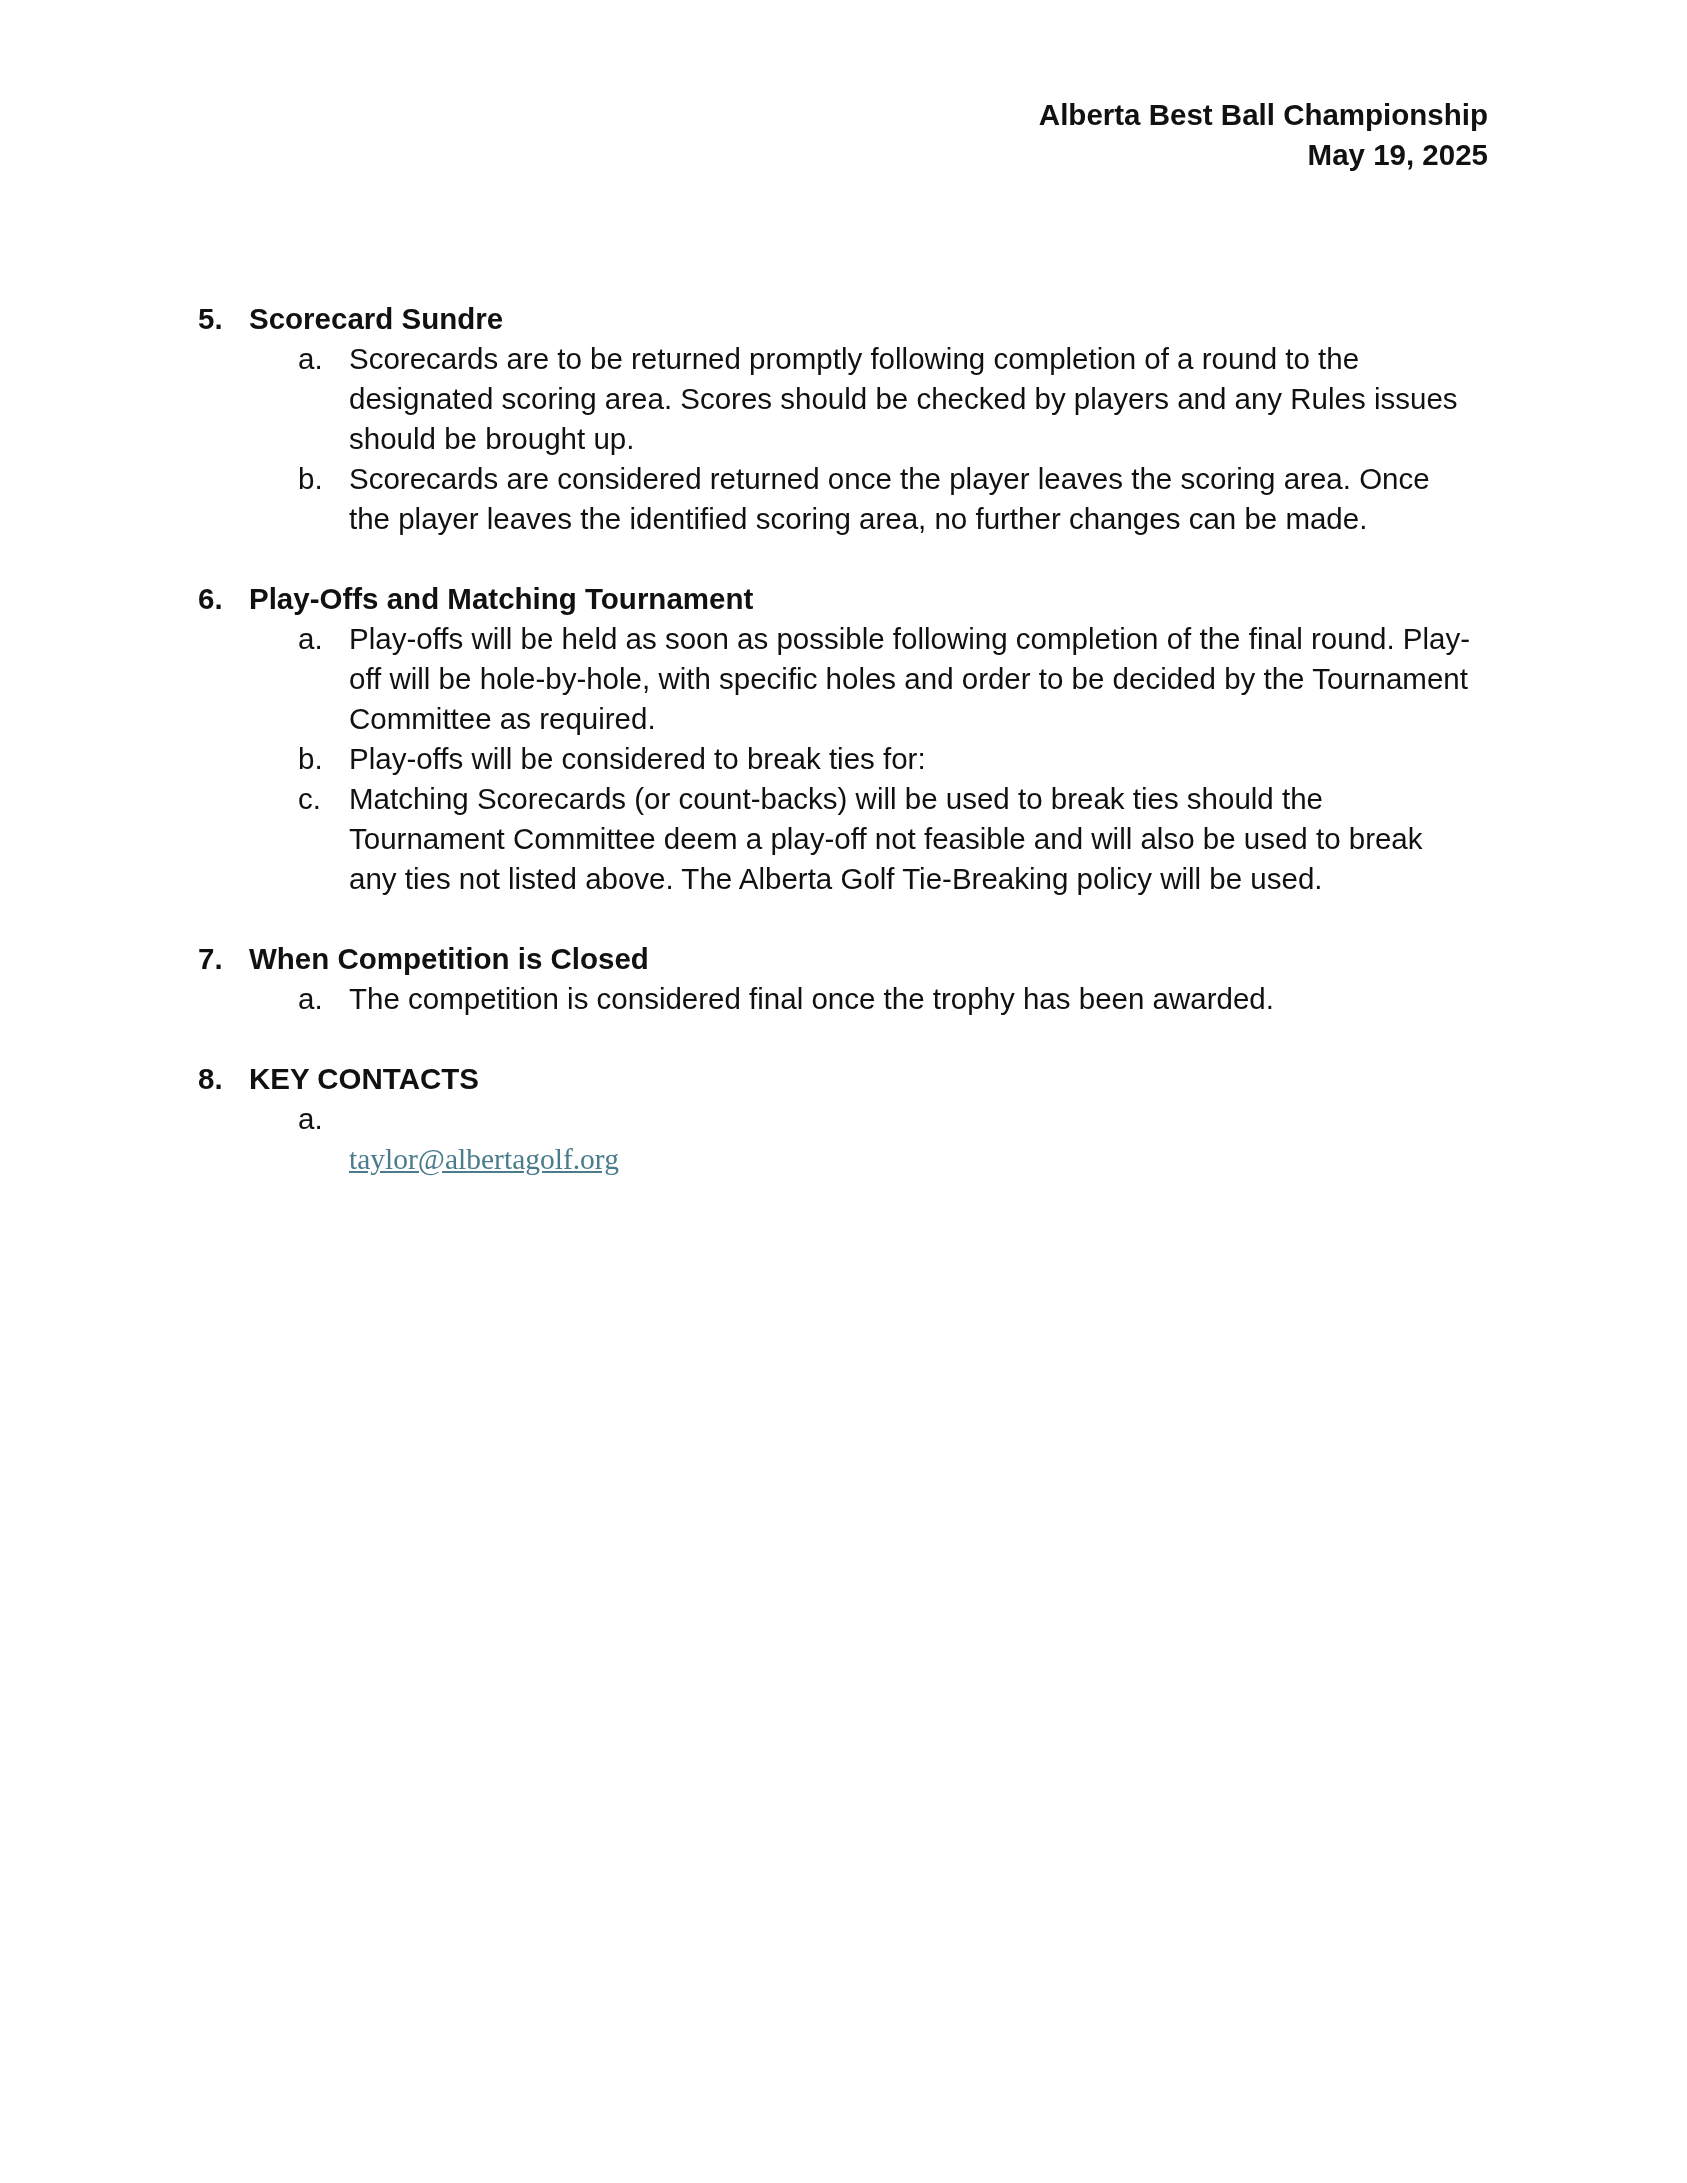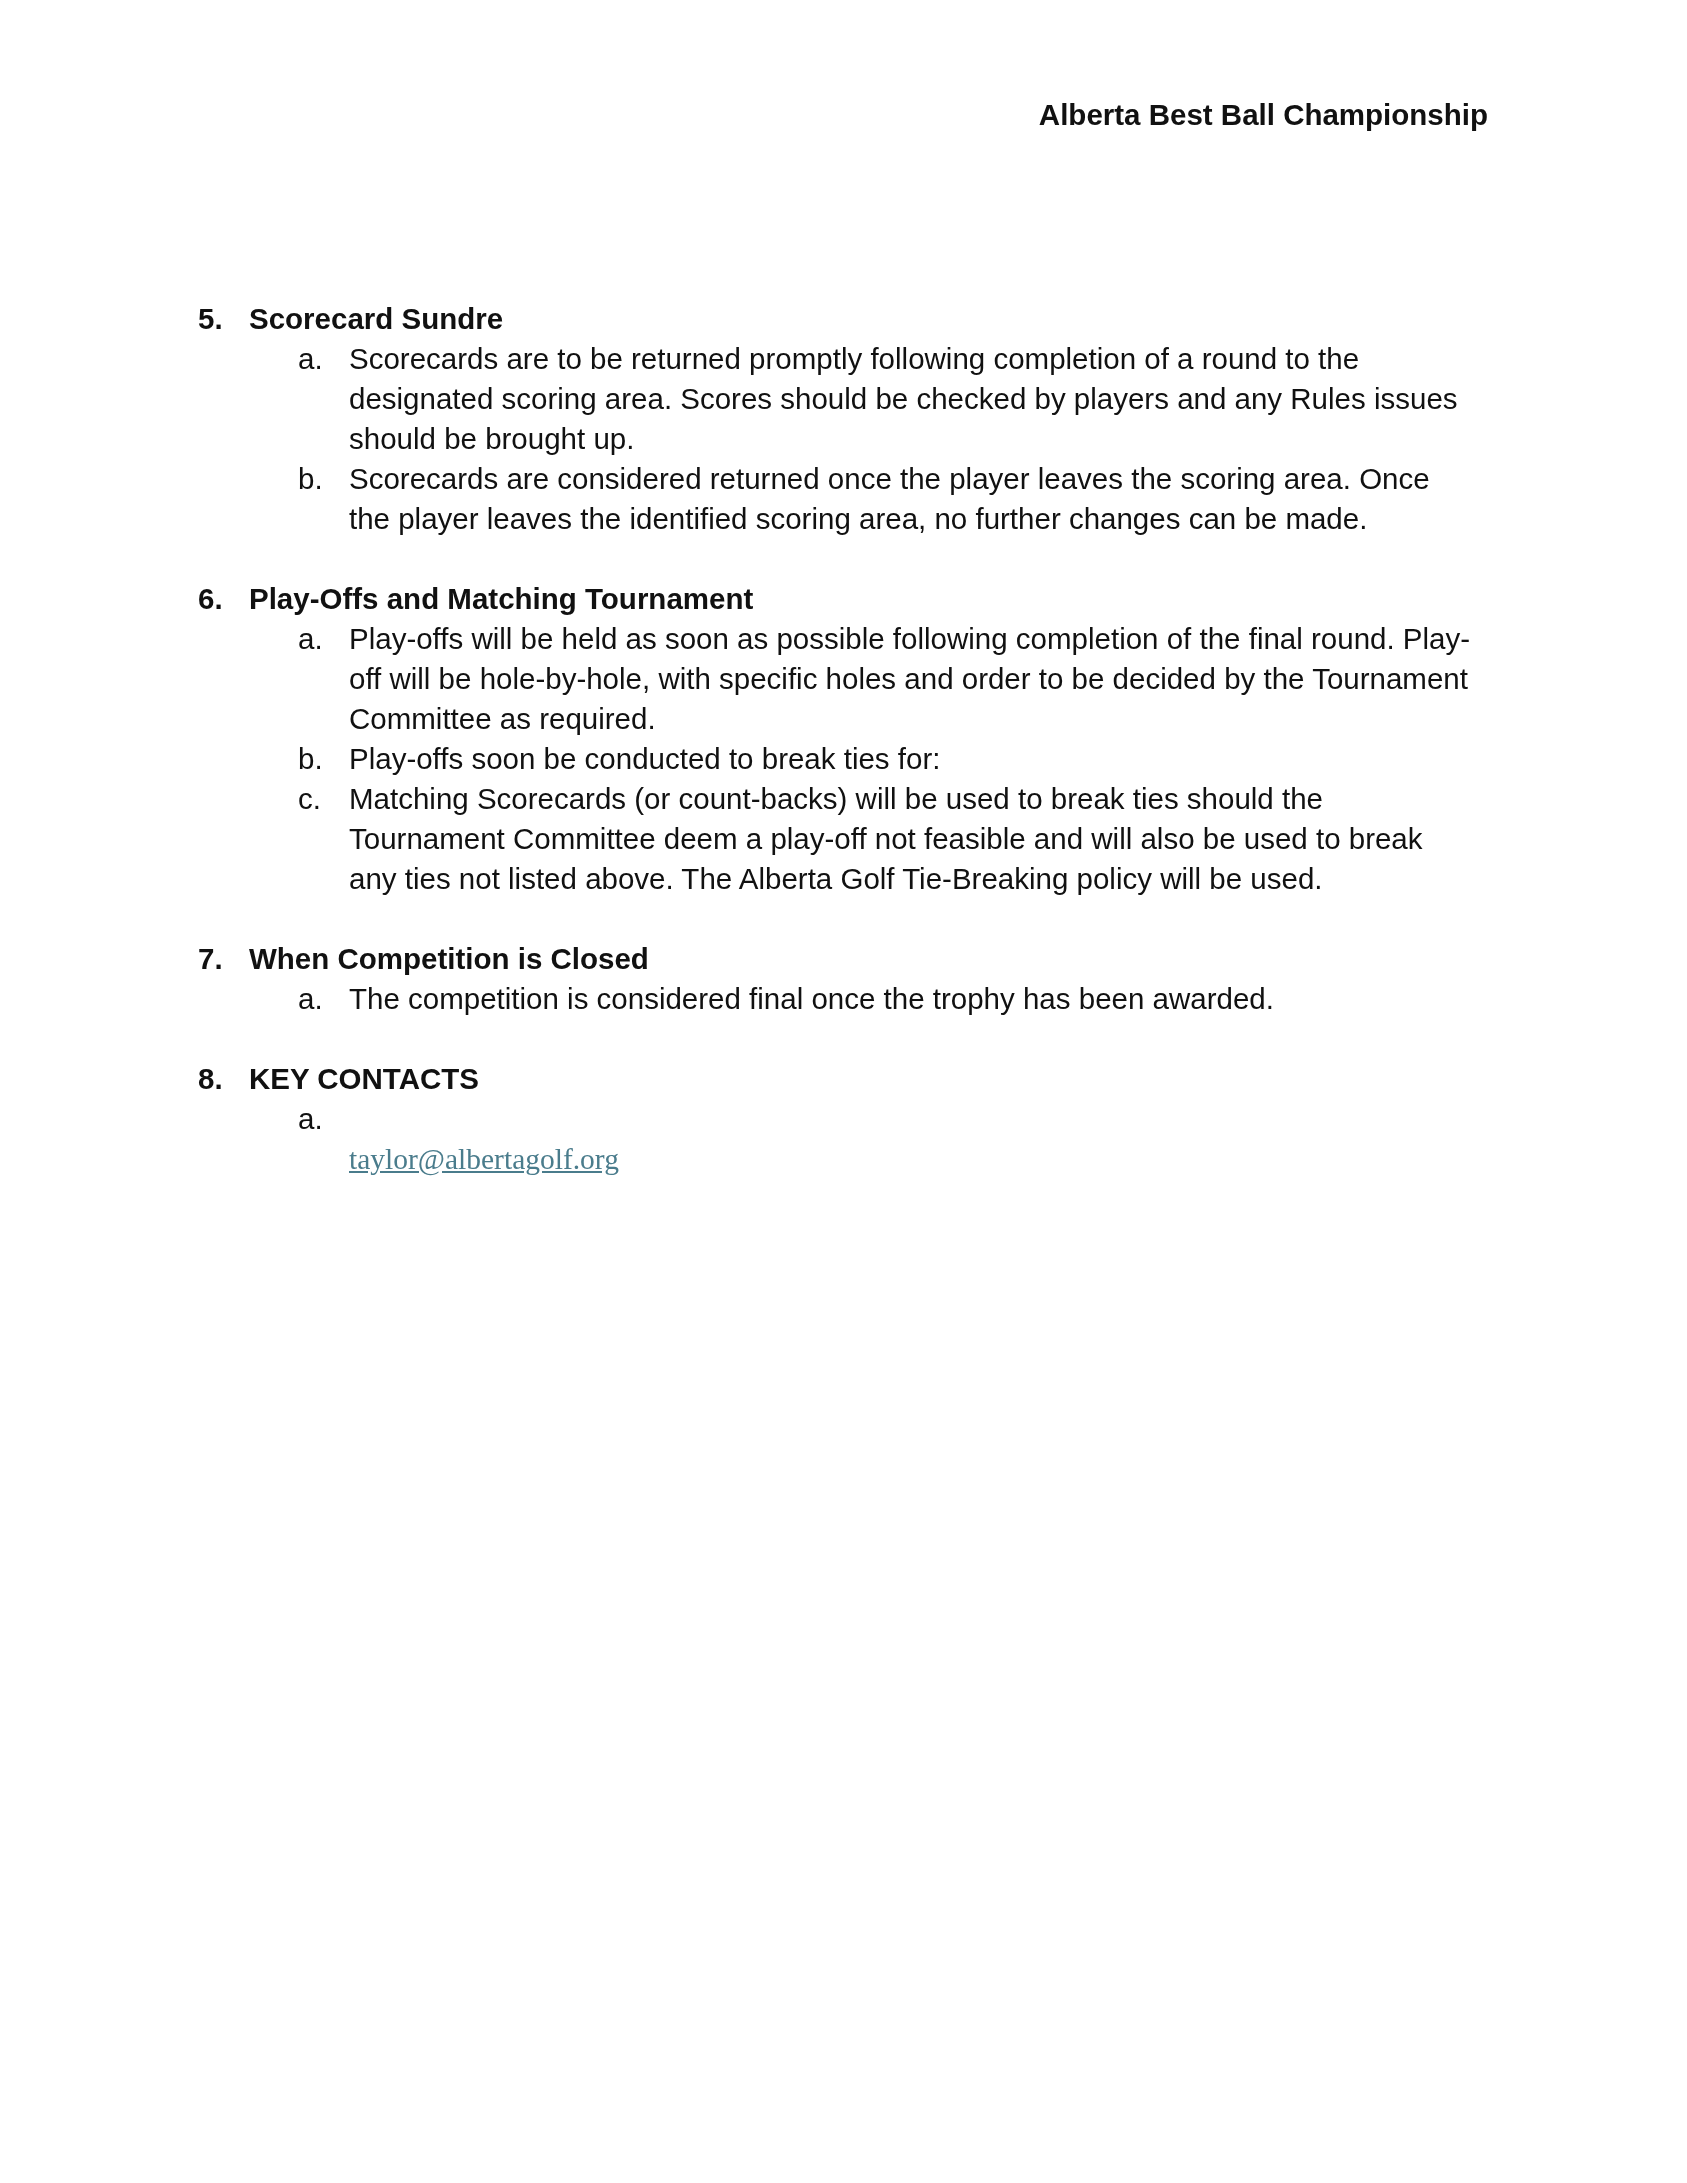--- a/index.html
+++ b/index.html
@@ -27,20 +27,21 @@
     .bullet { width: 51px; flex: none; position: relative; }
     .bullet-sq { position: absolute; left: 1.7px; top: 16px; width: 10px; height: 10px; background: #111; }
     a.link { color: #4a7c8c; text-decoration: underline; font-family: Liberation Serif, serif; }
   </style>
 </head>
 <body>
 
 <div class="page">
   <div class="header">
     <div>Alberta Best Ball Championship</div>
+    <div>May 19, 2025</div>
   </div>
 
   <div class="content">
 
     <div class="section">
       <div class="sec-head">
         <span class="sec-num">5.</span>
         <span>Scorecard Sundre</span>
       </div>
       <div class="item">
@@ -57,21 +58,21 @@
       <div class="sec-head">
         <span class="sec-num">6.</span>
         <span>Play-Offs and Matching Tournament</span>
       </div>
       <div class="item">
         <span class="item-label">a.</span>
         <span class="item-text">Play-offs will be held as soon as possible following completion of the final round. Play-off will be hole-by-hole, with specific holes and order to be decided by the Tournament Committee as required.</span>
       </div>
       <div class="item">
         <span class="item-label">b.</span>
-        <span class="item-text">Play-offs soon be conducted to break ties for:</span>
+        <span class="item-text">Play-offs will be considered to break ties for:</span>
       </div>
       <div class="item">
         <span class="item-label">c.</span>
         <span class="item-text">Matching Scorecards (or count-backs) will be used to break ties should the Tournament Committee deem a play-off not feasible and will also be used to break any ties not listed above. The Alberta Golf Tie-Breaking policy will be used.</span>
       </div>
     </div>
 
     <div class="section">
       <div class="sec-head">
         <span class="sec-num">7.</span>

